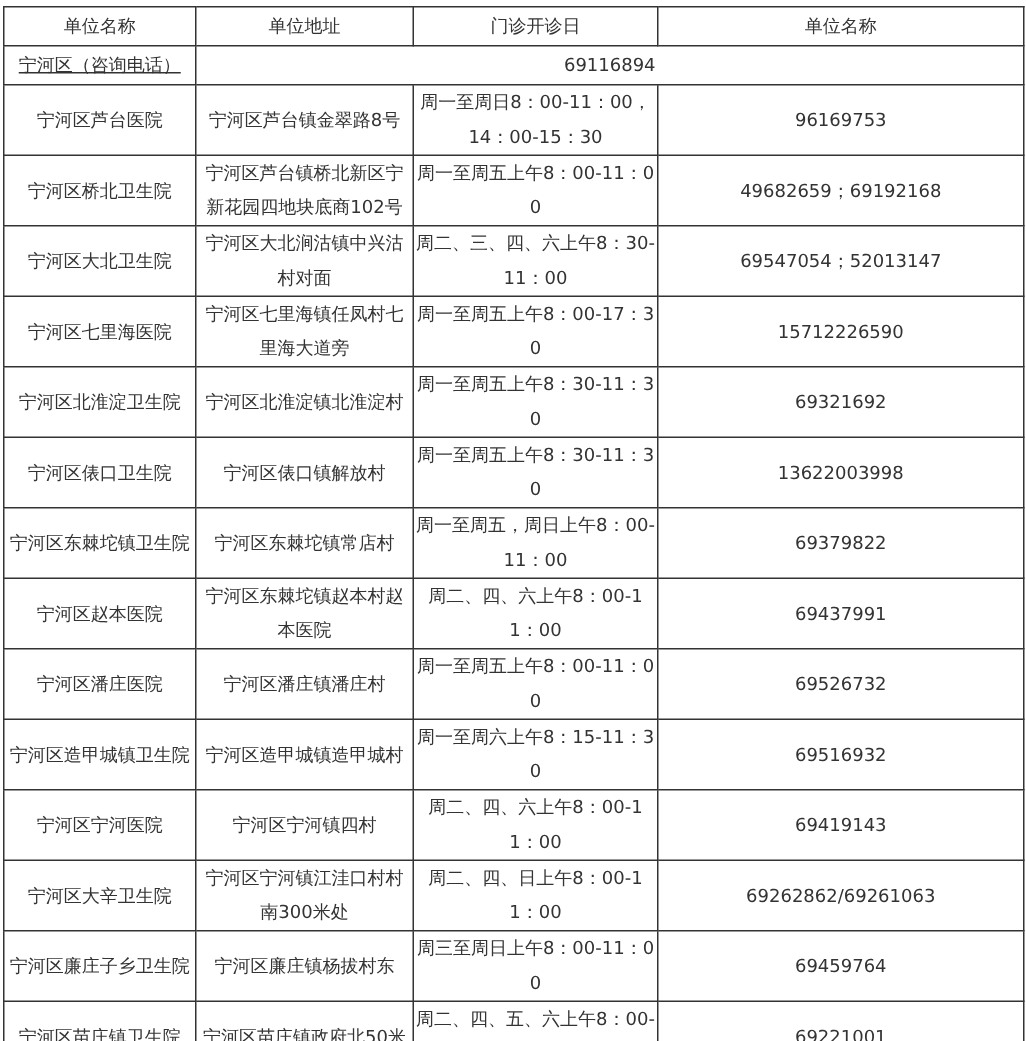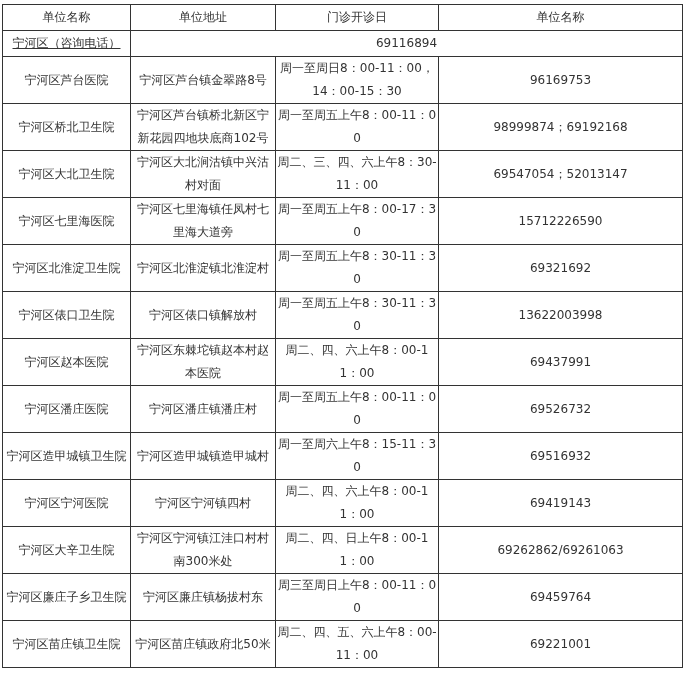--- a/index.html
+++ b/index.html
@@ -41,21 +41,21 @@
     <tr class="h2">
       <td>宁河区芦台医院</td>
       <td>宁河区芦台镇金翠路8号</td>
       <td>周一至周日8：00-11：00，14：00-15：30</td>
       <td>96169753</td>
     </tr>
     <tr class="h2">
       <td>宁河区桥北卫生院</td>
       <td>宁河区芦台镇桥北新区宁新花园四地块底商102号</td>
       <td>周一至周五上午8：00-11：00</td>
-      <td>98999874；69192168</td>
+      <td>49682659；69192168</td>
     </tr>
     <tr class="h2">
       <td>宁河区大北卫生院</td>
       <td>宁河区大北涧沽镇中兴沽村对面</td>
       <td>周二、三、四、六上午8：30-11：00</td>
       <td>69547054；52013147</td>
     </tr>
     <tr class="h2">
       <td>宁河区七里海医院</td>
       <td>宁河区七里海镇任凤村七里海大道旁</td>
@@ -66,20 +66,26 @@
       <td>宁河区北淮淀卫生院</td>
       <td>宁河区北淮淀镇北淮淀村</td>
       <td>周一至周五上午8：30-11：30</td>
       <td>69321692</td>
     </tr>
     <tr class="h1">
       <td>宁河区俵口卫生院</td>
       <td>宁河区俵口镇解放村</td>
       <td>周一至周五上午8：30-11：30</td>
       <td>13622003998</td>
+    </tr>
+    <tr class="h2">
+      <td>宁河区东棘坨镇卫生院</td>
+      <td>宁河区东棘坨镇常店村</td>
+      <td>周一至周五，周日上午8：00-11：00</td>
+      <td>69379822</td>
     </tr>
     <tr class="h2">
       <td>宁河区赵本医院</td>
       <td>宁河区东棘坨镇赵本村赵本医院</td>
       <td>周二、四、六上午8：00-11：00</td>
       <td>69437991</td>
     </tr>
     <tr class="h1">
       <td>宁河区潘庄医院</td>
       <td>宁河区潘庄镇潘庄村</td>

